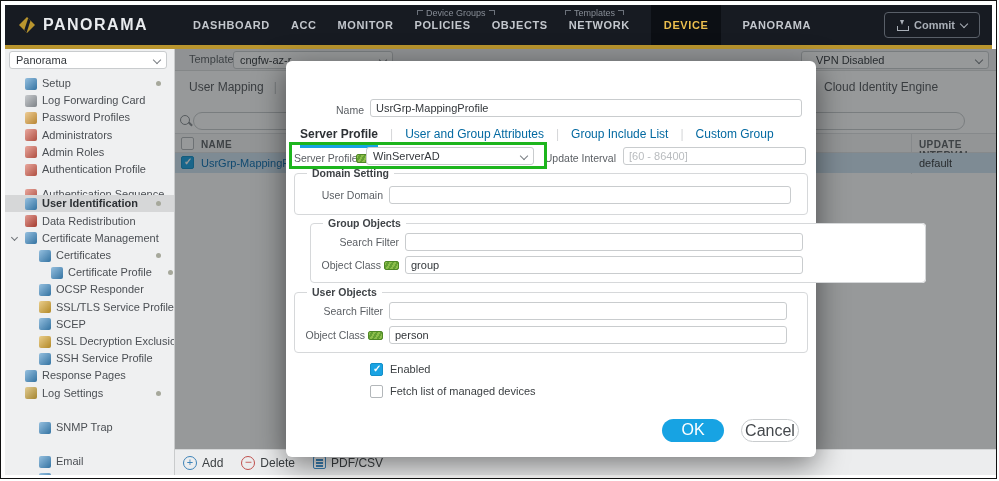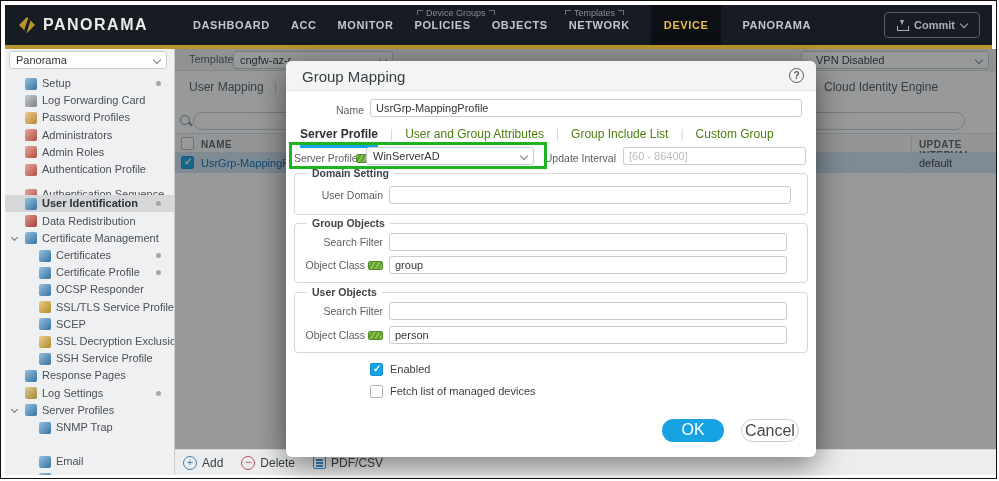--- a/index.html
+++ b/index.html
@@ -77,21 +77,21 @@
   .backdrop { position:absolute; left:174px; top:48px; right:0; height:400px; background:rgba(25,28,32,.45); z-index:5; }
   .dialog { position:absolute; left:285px; top:60px; width:530px; height:396px; background:#fff; border-radius:6px; box-shadow:0 8px 30px rgba(0,0,0,.5); z-index:10; }
   .dhead { position:absolute; left:0; top:0; right:0; height:30px; background:#f3f4f4; border-bottom:1px solid #e3e4e5; border-radius:6px 6px 0 0; }
   .dtitle { position:absolute; left:16px; top:7px; font-size:15px; color:#3a3e42; }
   .help { position:absolute; right:12px; top:7px; width:15px; height:15px; border:1.5px solid #575b60; border-radius:50%; color:#575b60; font-size:10px; font-weight:bold; text-align:center; line-height:14px; cursor:pointer; }
   .help::before { content:"?"; }
   .lbl { position:absolute; font-size:10.5px; color:#5a5e63; text-align:right; line-height:18px; white-space:nowrap; }
   input.fld { position:absolute; border:1px solid #c9ccce; border-radius:3px; font-family:"Liberation Sans",sans-serif; font-size:11px; color:#33373b; padding:0 5px; height:18px; background:#fff; outline:none; }
   input.fld::placeholder { color:#b9bcbf; }
   .dtabs { position:absolute; left:14px; top:66px; display:flex; gap:12px; align-items:flex-start; font-size:12px; }
-  .dtab { color:#4d7c0f; cursor:pointer; }
+  .dtab { color:#0369a1; cursor:pointer; }
   .dtab.active { font-weight:bold; color:#2d3135; border-bottom:3px solid var(--primary-blue,#1aa2e2); padding-bottom:4px; }
   .dtab-sep { color:#d4d6d8; }
   .annot { position:absolute; left:3px; top:81px; width:258px; height:27px; border:3px solid var(--annotation-green,#1db51d); z-index:12; pointer-events:none; }
   .badge-green { position:absolute; width:15px; height:9px; border-radius:2px; border:1px solid #4e8726; background:repeating-linear-gradient(120deg,#8cbe4b 0 2px,#639f33 2px 4px); }
   .fset { position:absolute; border:1px solid #d6d8da; border-radius:4px; background:#fff; }
   .fleg { position:absolute; top:-7px; left:12px; background:#fff; padding:0 5px; font-size:10.5px; color:#3f4347; font-weight:bold; }
   .cblabel { position:absolute; font-size:11px; color:#3c4043; }
   .btn { position:absolute; height:23px; border-radius:12px; font-size:16px; text-align:center; line-height:22px; cursor:pointer; }
   .btn-ok { background:var(--primary-blue,#17a3e3); color:#fff; }
   .btn-cancel { background:#fff; border:1px solid #c9ccce; color:#44484c; }
@@ -185,21 +185,21 @@
         </div>
         <div class="tree-row" style="top: 163.6px;">
           <span class="ticon lv0" style="background-color: rgb(201, 73, 58);"></span>
           <span class="tlabel lv0">Data Redistribution</span>
         </div>
         <div class="tree-row" style="top: 198px;">
           <span class="ticon lv1" style="background-color: rgb(63, 140, 197);"></span>
           <span class="tlabel lv1">Certificates</span>
           <span class="tdot"></span>
         </div>
-        <div class="tree-row" style="top: 215.2px;">
+        <div class="tree-row" style="top: 215.2px; margin-left: 12px;">
           <span class="ticon lv1" style="background-color: rgb(63, 140, 197);"></span>
           <span class="tlabel lv1">Certificate Profile</span>
           <span class="tdot"></span>
         </div>
         <div class="tree-row" style="top: 232.4px;">
           <span class="ticon lv1" style="background-color: rgb(63, 140, 197);"></span>
           <span class="tlabel lv1">OCSP Responder</span>
         </div>
         <div class="tree-row" style="top: 249.6px;">
           <span class="ticon lv1" style="background-color: rgb(217, 166, 46);"></span>
@@ -218,25 +218,20 @@
           <span class="tlabel lv1">SSH Service Profile</span>
         </div>
         <div class="tree-row" style="top: 318.4px;">
           <span class="ticon lv0" style="background-color: rgb(63, 140, 197);"></span>
           <span class="tlabel lv0">Response Pages</span>
         </div>
         <div class="tree-row" style="top: 335.6px;">
           <span class="ticon lv0" style="background-color: rgb(201, 162, 58);"></span>
           <span class="tlabel lv0">Log Settings</span>
           <span class="tdot"></span>
-        </div>
-        <div class="tree-row" style="top: 352.8px;">
-          <span class="tchev"></span>
-          <span class="ticon lv0" style="background-color: rgb(63, 140, 197);"></span>
-          <span class="tlabel lv0">Server Profiles</span>
         </div>
         <div class="tree-row" style="top: 370px;">
           <span class="ticon lv1" style="background-color: rgb(63, 140, 197);"></span>
           <span class="tlabel lv1">SNMP Trap</span>
         </div>
         <div class="tree-row" style="top: 404.4px;">
           <span class="ticon lv1" style="background-color: rgb(63, 140, 197);"></span>
           <span class="tlabel lv1">Email</span>
         </div>
         <div class="tree-row" style="top: 421.6px;">
@@ -279,24 +274,20 @@
     </span>
     <span class="fitem">
       <span class="ic-pdf"></span>
       <span>PDF/CSV</span>
     </span>
   </div>
 
   <div class="backdrop"></div>
 
   <div class="dialog">
-    <div class="dhead">
-      <span class="dtitle">Group Mapping</span>
-      <span class="help"></span>
-    </div>
 
     <span class="lbl" style="left:0; top:40px; width:78px;">Name</span>
     <input class="fld" style="left: 84px; top: 38px; width: 432px;" value="UsrGrp-MappingProfile">
 
     <div class="dtabs">
       <span class="dtab active">Server Profile</span>
       <span class="dtab-sep">|</span>
       <span class="dtab">User and Group Attributes</span>
       <span class="dtab-sep">|</span>
       <span class="dtab">Group Include List</span>
@@ -314,21 +305,21 @@
     </div>
     <span class="lbl" style="left:246px; top:88px; width:84px;">Update Interval</span>
     <input class="fld" style="left: 337px; top: 86px; width: 183px;" placeholder="[60 - 86400]">
 
     <fieldset class="fset" style="left:8px; top:112px; width:514px; height:42px;">
       <span class="fleg">Domain Setting</span>
       <span class="lbl" style="left:0; top:12px; width:88px;">User Domain</span>
       <input class="fld" style="left: 94px; top: 12px; width: 402px;">
     </fieldset>
 
-    <fieldset class="fset" style="left:8px; top:162px; width:514px; height:60px;">
+    <fieldset class="fset" style="left:24px; top:162px; width:616px; height:60px;">
       <span class="fleg">Group Objects</span>
       <span class="lbl" style="left:0; top:9px; width:88px;">Search Filter</span>
       <input class="fld" style="left: 94px; top: 9px; width: 398px;">
       <span class="lbl" style="left:0; top:32px; width:70px;">Object Class</span>
       <span class="badge-green" style="left:73px; top:37px;"></span>
       <input class="fld" style="left: 94px; top: 32px; width: 398px;" value="group">
     </fieldset>
 
     <fieldset class="fset" style="left:8px; top:231px; width:514px; height:61px;">
       <span class="fleg">User Objects</span>

